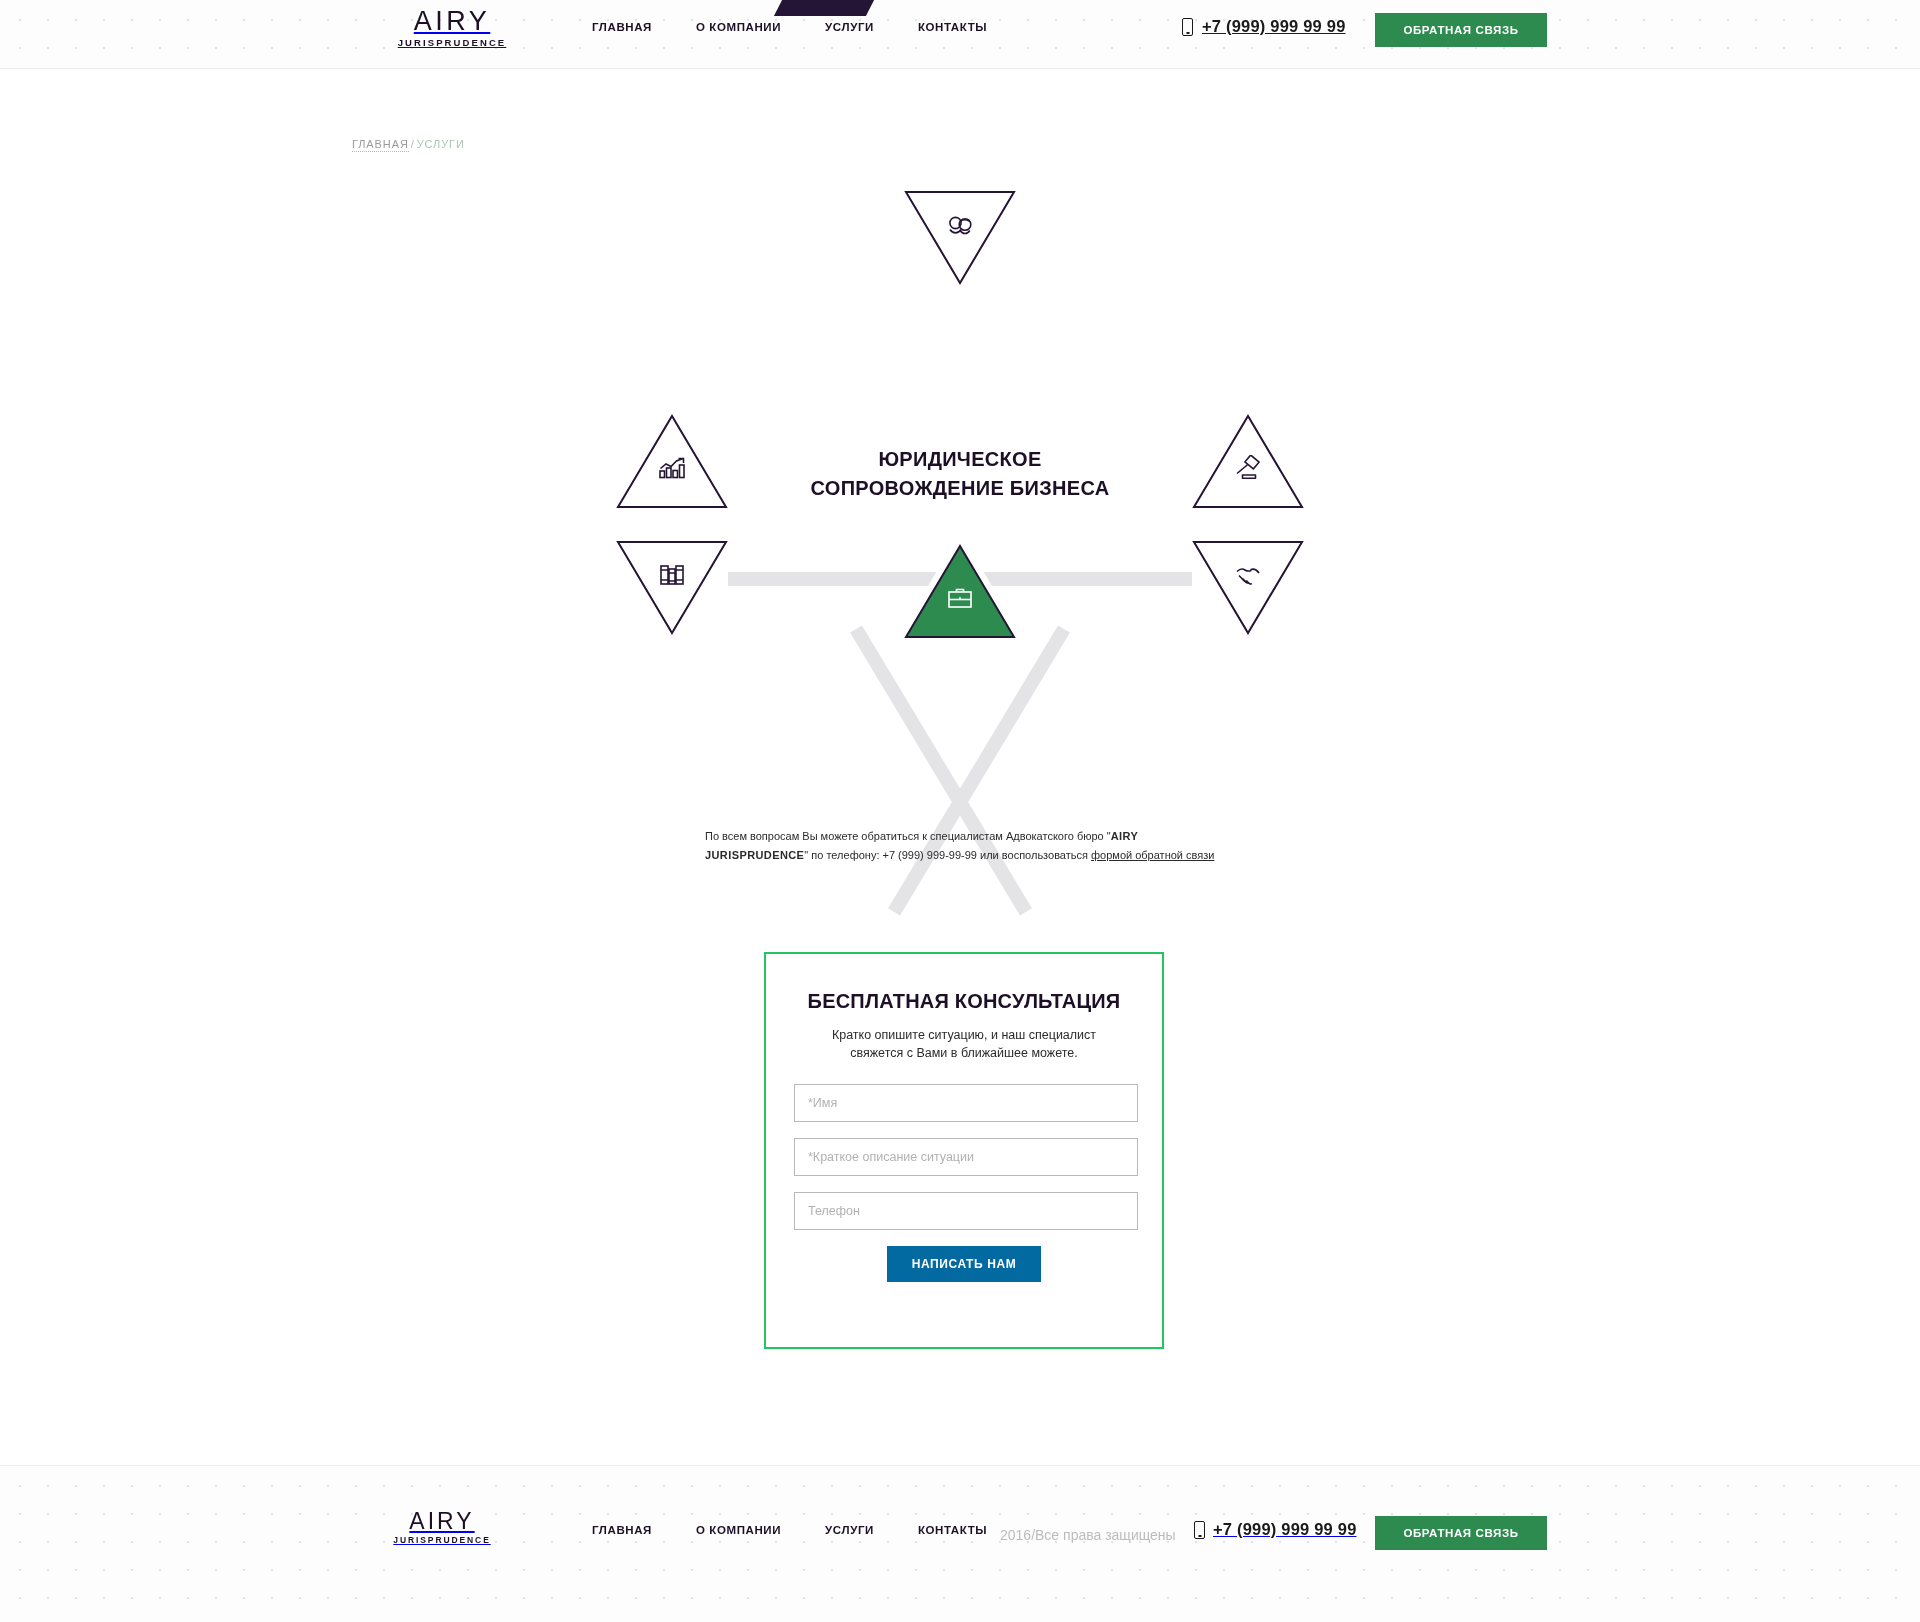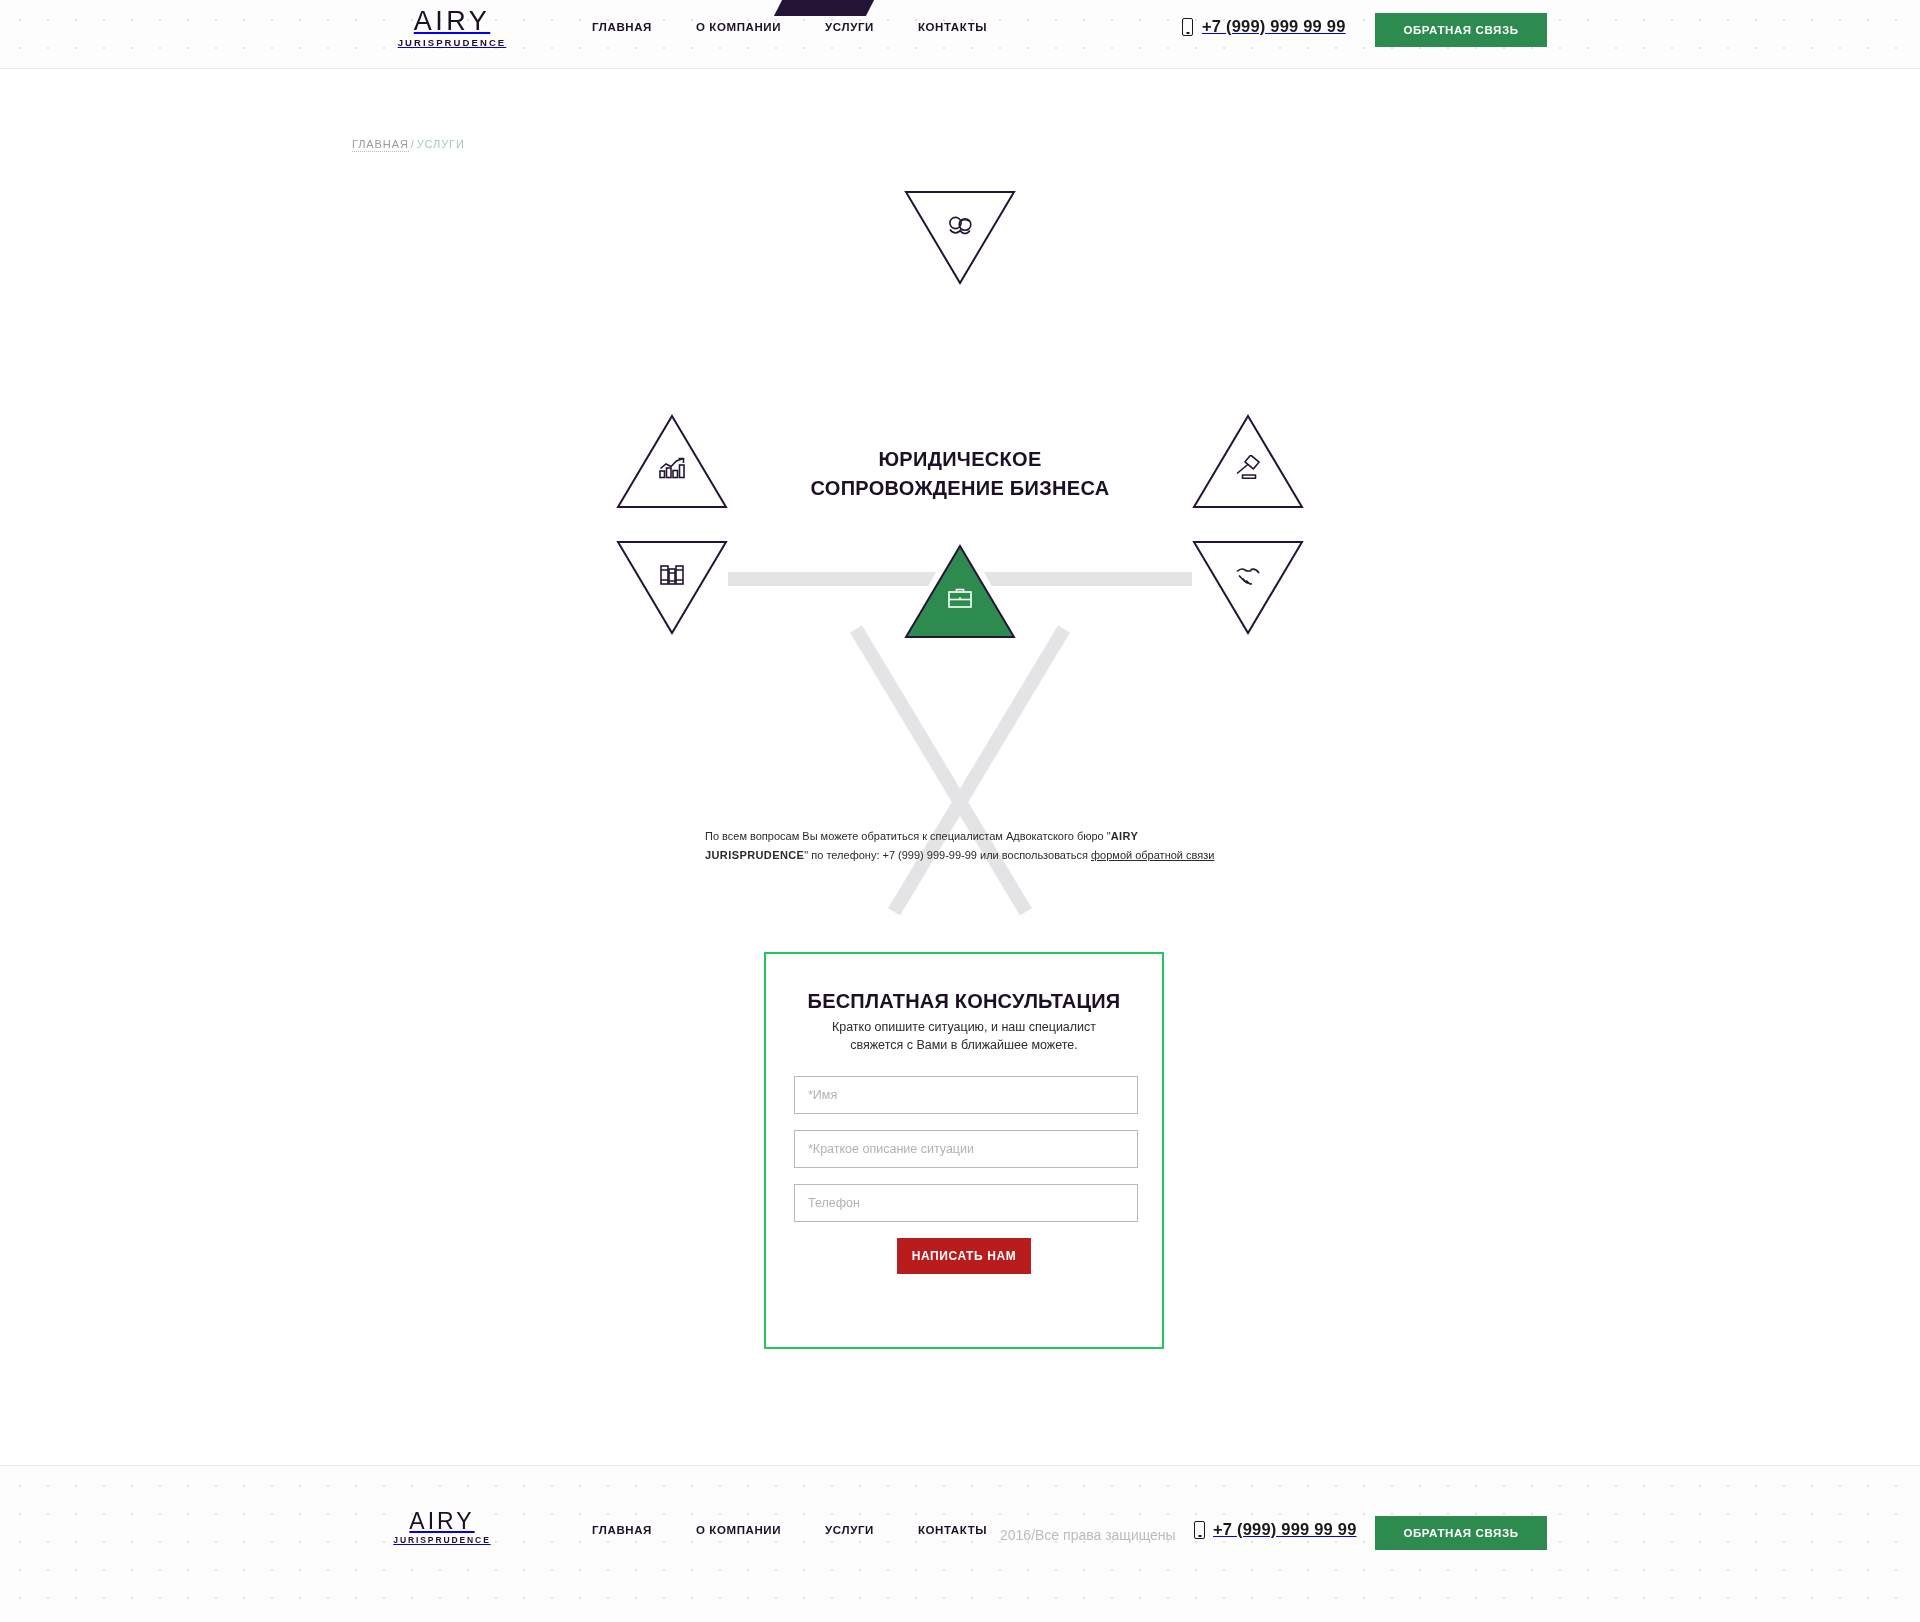--- a/index.html
+++ b/index.html
@@ -222,43 +222,43 @@
     text-align: center;
     font-size: 20px;
     font-weight: bold;
     color: #1d1026;
     letter-spacing: 0.2px;
   }
   .form-sub {
     text-align: center;
     font-size: 12.5px;
     color: #2b2b2b;
-    margin-top: 5px;
+    margin-top: 13px;
     line-height: 1.45;
   }
   .form-fields { margin-top: 22px; }
   .form-fields input {
     display: block;
     width: 344px;
     height: 38px;
     margin-bottom: 16px;
     border: 1px solid #b9b9b9;
     padding: 0 13px;
     font-family: inherit;
     font-size: 12.5px;
     color: #3a3a3a;
     background: #fff;
     outline: none;
   }
   .form-fields input::placeholder { color: #b2b2b2; }
   .submit-wrap { text-align: center; margin-top: 6px; }
   .submit-btn {
-    width: 134px;
+    width: 154px;
     height: 36px;
-    background: #b91c1c;
+    background: #0369a1;
     color: #ffffff;
     border: none;
     font-family: inherit;
     font-size: 12px;
     font-weight: bold;
     letter-spacing: 0.6px;
     cursor: pointer;
   }
 
   

